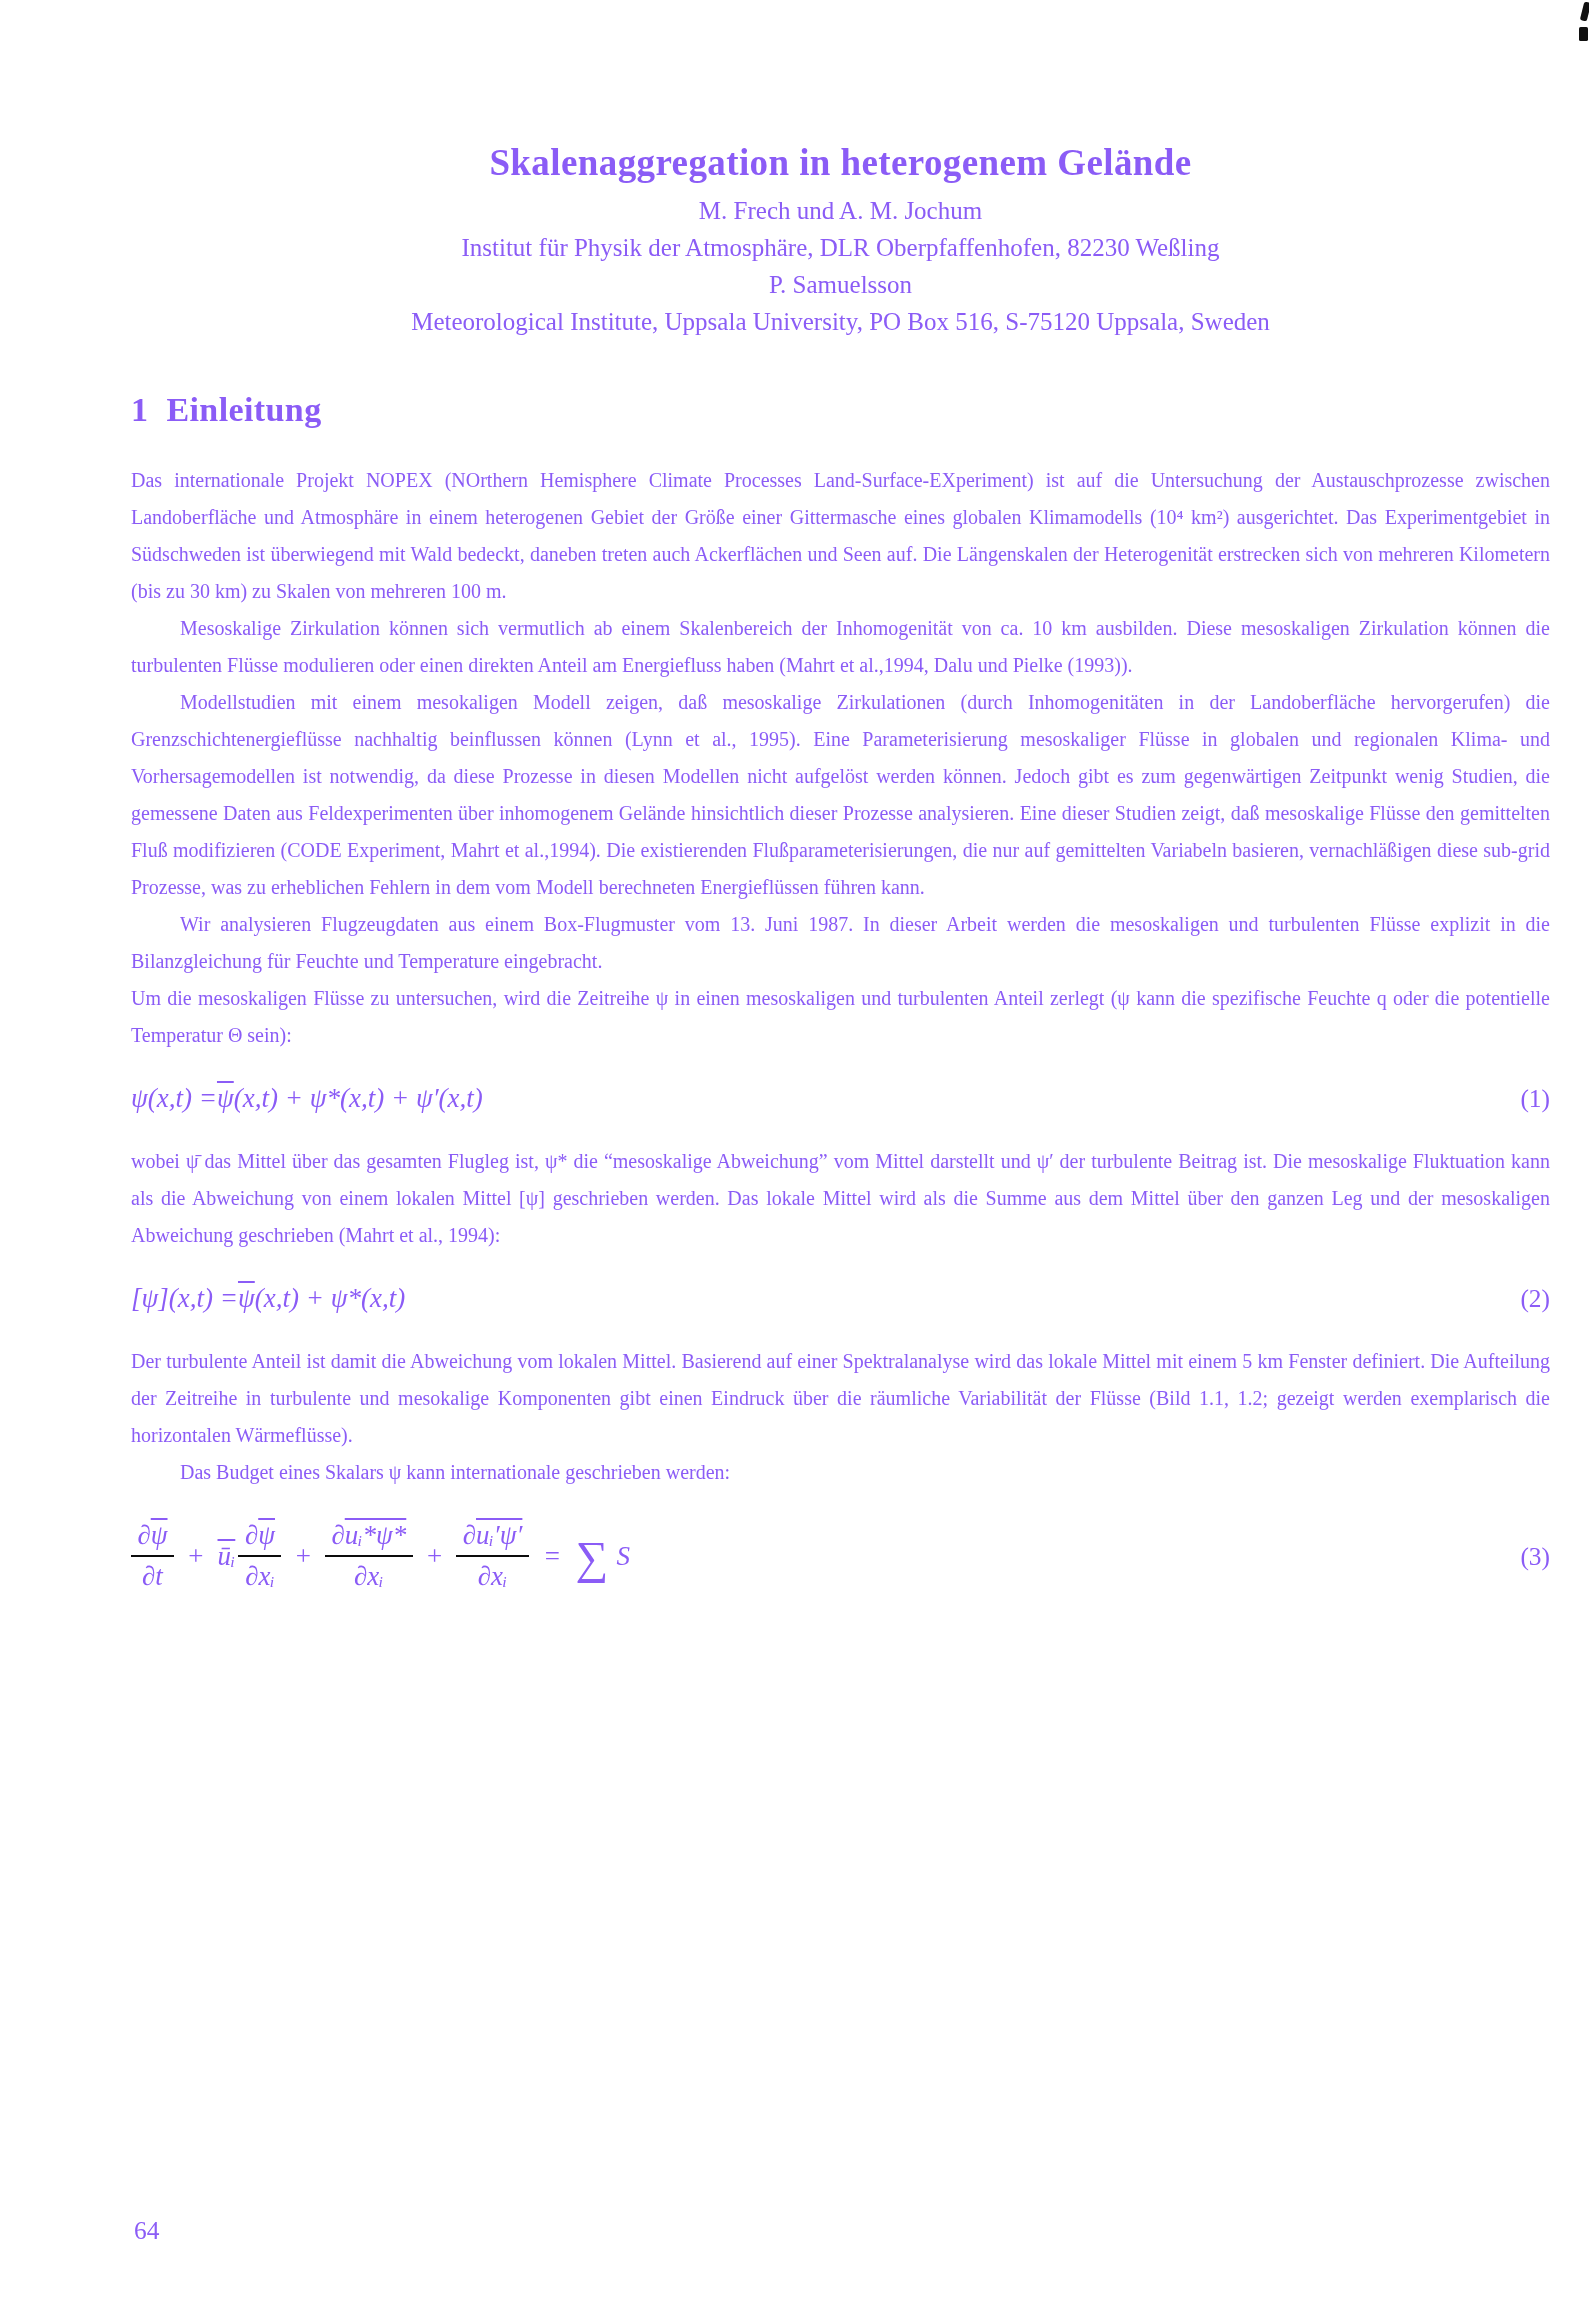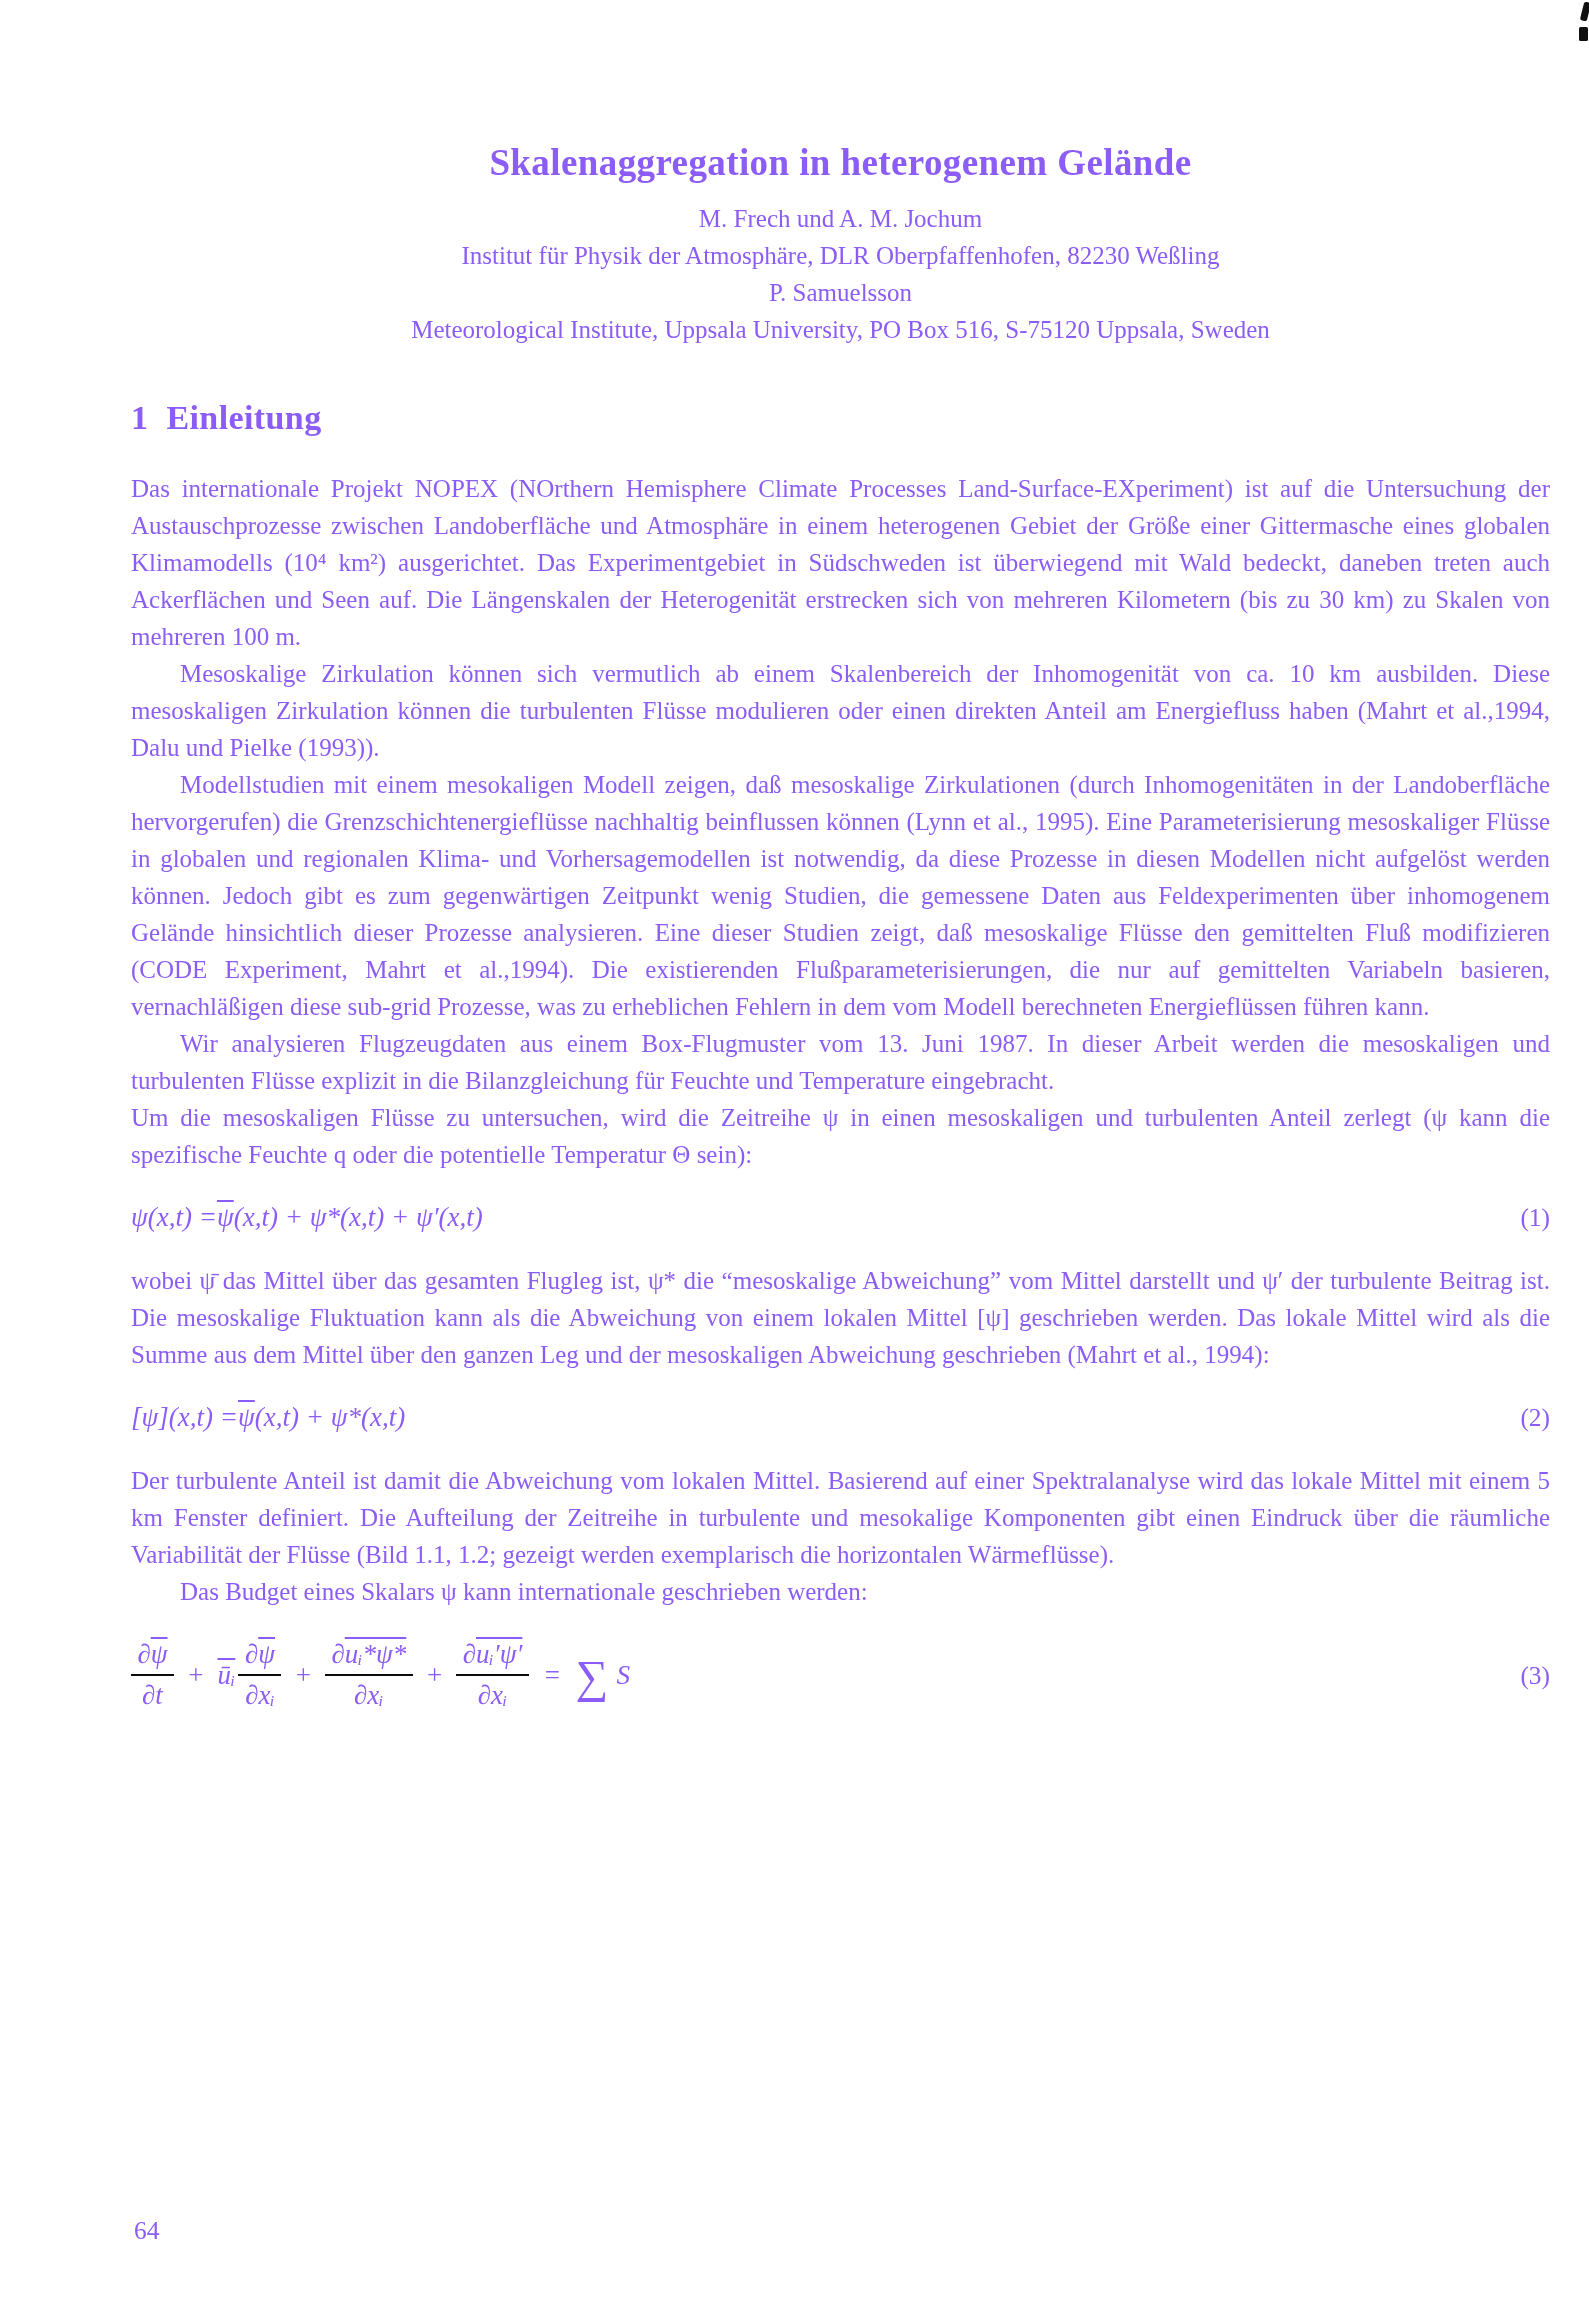--- a/index.html
+++ b/index.html
@@ -5,30 +5,30 @@
   html,body { margin:0; padding:0; background:#e8e8e8; }
   .page {
     position:relative; width:1590px; height:2319px; background:#ffffff;
     font-family:"Liberation Serif", serif; color:#8b5cf6; overflow:hidden;
   }
   .content { position:absolute; left:131px; top:0; width:1419px; }
   .paper-title {
     margin-top:141px; text-align:center; font-size:37px; font-weight:bold;
     letter-spacing:0.4px;
   }
-  .author-block { margin-top:16px; text-align:center; font-size:25px; line-height:37px; }
+  .author-block { margin-top:8px; text-align:center; font-size:25px; line-height:37px; }
   .section-heading {
     font-size:34px; font-weight:bold; letter-spacing:0.4px;
   }
   .section-heading .sec-num { display:inline-block; }
   .section-heading .sec-title { display:inline-block; margin-left:18px; }
   .heading-1 { margin-top:51px; margin-bottom:33px; }
   .heading-2 { margin-top:41px; margin-bottom:32px; }
   .para {
-    font-size:25px; line-height:37px; text-align:justify;
+    font-size:20px; line-height:37px; text-align:justify;
     hyphens:auto; -webkit-hyphens:auto;
   }
   .indent { text-indent:49px; }
   .eq-row {
     display:flex; align-items:center; margin:29px 0; font-style:italic;
     font-size:27px;
   }
   .eq-row .eq-center { flex:1; display:flex; justify-content:flex-start; align-items:center; }
   .eq-row .eq-num { font-style:normal; font-size:25.4px; }
   .ov { text-decoration:overline; text-decoration-thickness:1.6px; }

